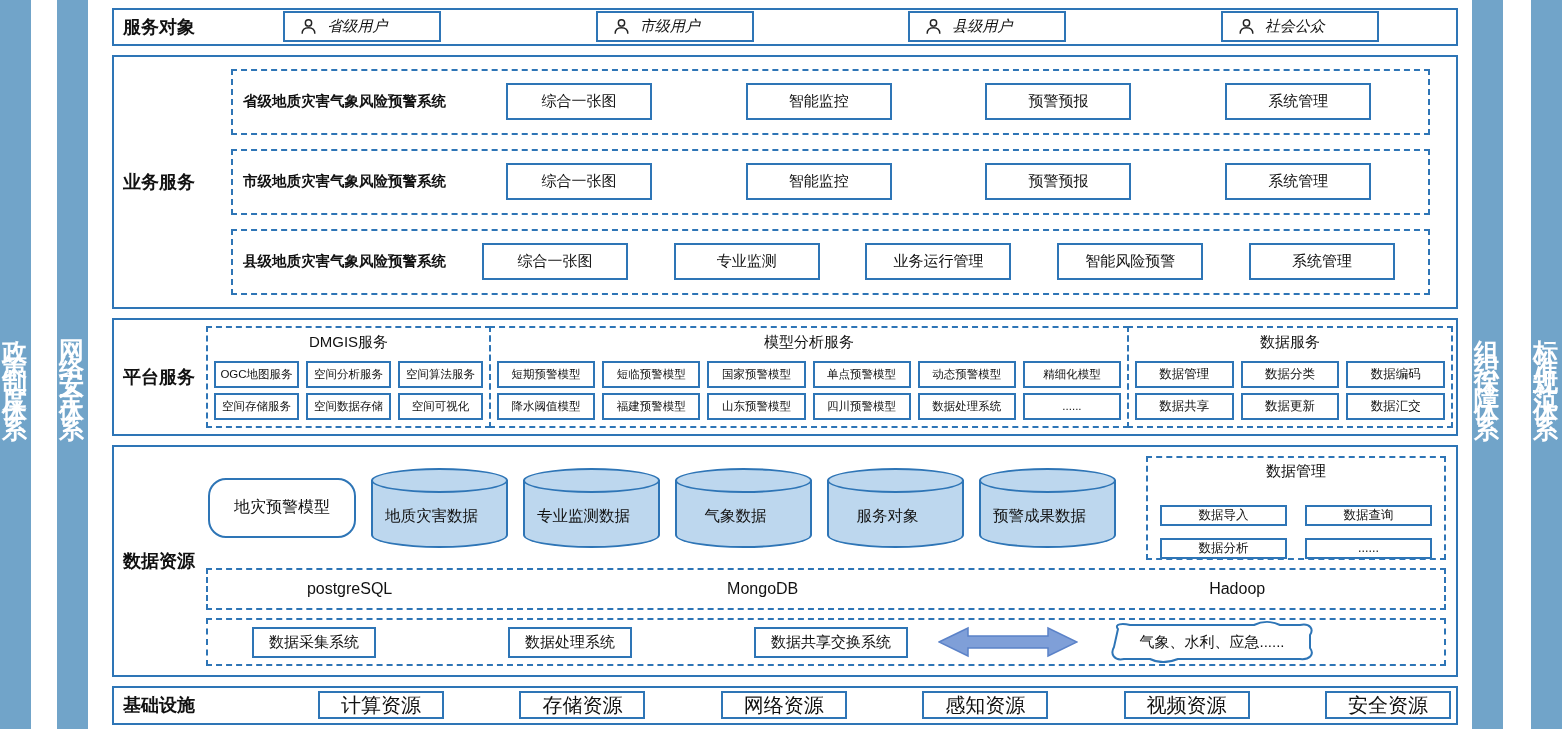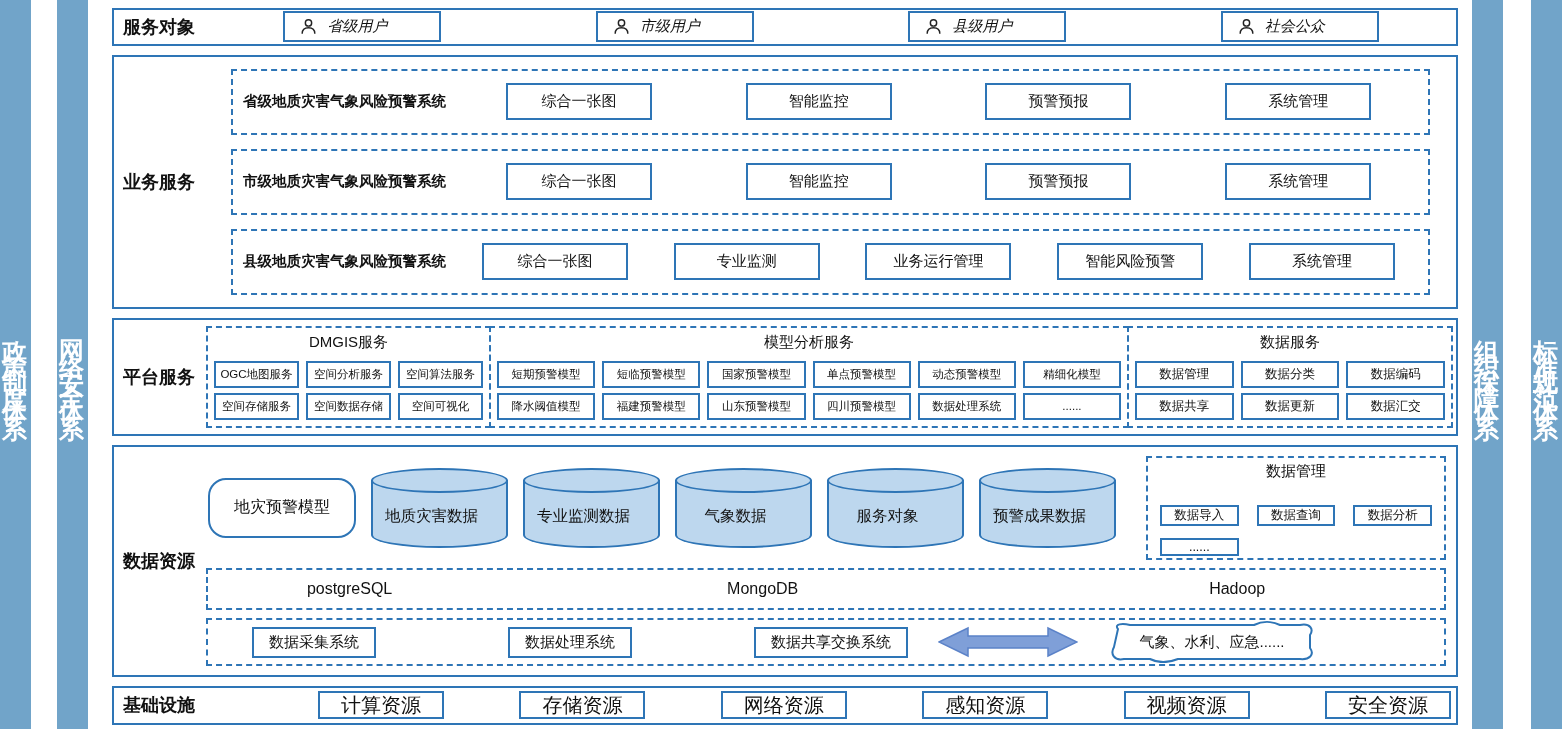--- a/index.html
+++ b/index.html
@@ -57,21 +57,21 @@
   .row-data{display:flex;align-items:center;padding:11px 0;height:232px;}
   .data-col{flex:1;display:flex;flex-direction:column;gap:8px;margin:0 10px 0 0;}
   .d-top{display:flex;align-items:center;height:105px;}
   .model-box{border:2px solid var(--blue);border-radius:18px;width:148px;height:60px;display:flex;align-items:center;justify-content:center;font-size:16px;margin-left:2px;flex-shrink:0;}
   .cyl{position:relative;width:137px;height:80px;margin-left:15px;flex-shrink:0;}
   .cyl-body{position:absolute;left:0;right:0;top:12px;bottom:0;background:var(--cyl);border:2px solid var(--blue);border-top:none;border-radius:0 0 50% 50%/0 0 13px 13px;}
   .cyl-top{position:absolute;left:0;right:0;top:0;height:25px;background:var(--cyl);border:2px solid var(--blue);border-radius:50%;z-index:2;}
   .cyl-label{position:absolute;left:0;right:16px;top:38px;text-align:center;font-size:15.5px;z-index:3;}
   .dm-box{border:2px dashed var(--blue);margin-left:auto;width:300px;height:104px;padding:4px 12px 8px 12px;display:flex;flex-direction:column;}
   .dm-title{text-align:center;font-size:15px;padding-bottom:4px;}
-  .dm-grid{display:grid;grid-template-columns:1fr 1fr 1fr;gap:12px 18px;flex:1;margin-top:20px;}
+  .dm-grid{display:grid;grid-template-columns:1fr 1fr;gap:12px 18px;flex:1;margin-top:20px;}
   .dm-item{border:2px solid var(--blue);display:flex;align-items:center;justify-content:center;font-size:12.5px;}
   .d-db{border:2px dashed var(--blue);height:42px;position:relative;font-size:16px;}
   .db-name{position:absolute;top:50%;transform:translateY(-50%);}
   .db-0{left:8%;} .db-1{left:42%;} .db-2{left:81%;}
   .d-sys{border:2px dashed var(--blue);height:48px;display:flex;align-items:center;}
   .s-box{border:2px solid var(--blue);height:31px;display:flex;align-items:center;justify-content:center;font-size:15px;padding:0 15px;white-space:nowrap;}
   .s-0{margin-left:44px;} .s-1{margin-left:132px;} .s-2{margin-left:122px;}
   .dbl-arrow{margin-left:30px;flex-shrink:0;}
   .ext-box{position:relative;width:212px;height:42px;margin-left:28px;flex-shrink:0;}
   .ext-box svg{position:absolute;left:0;top:0;}

